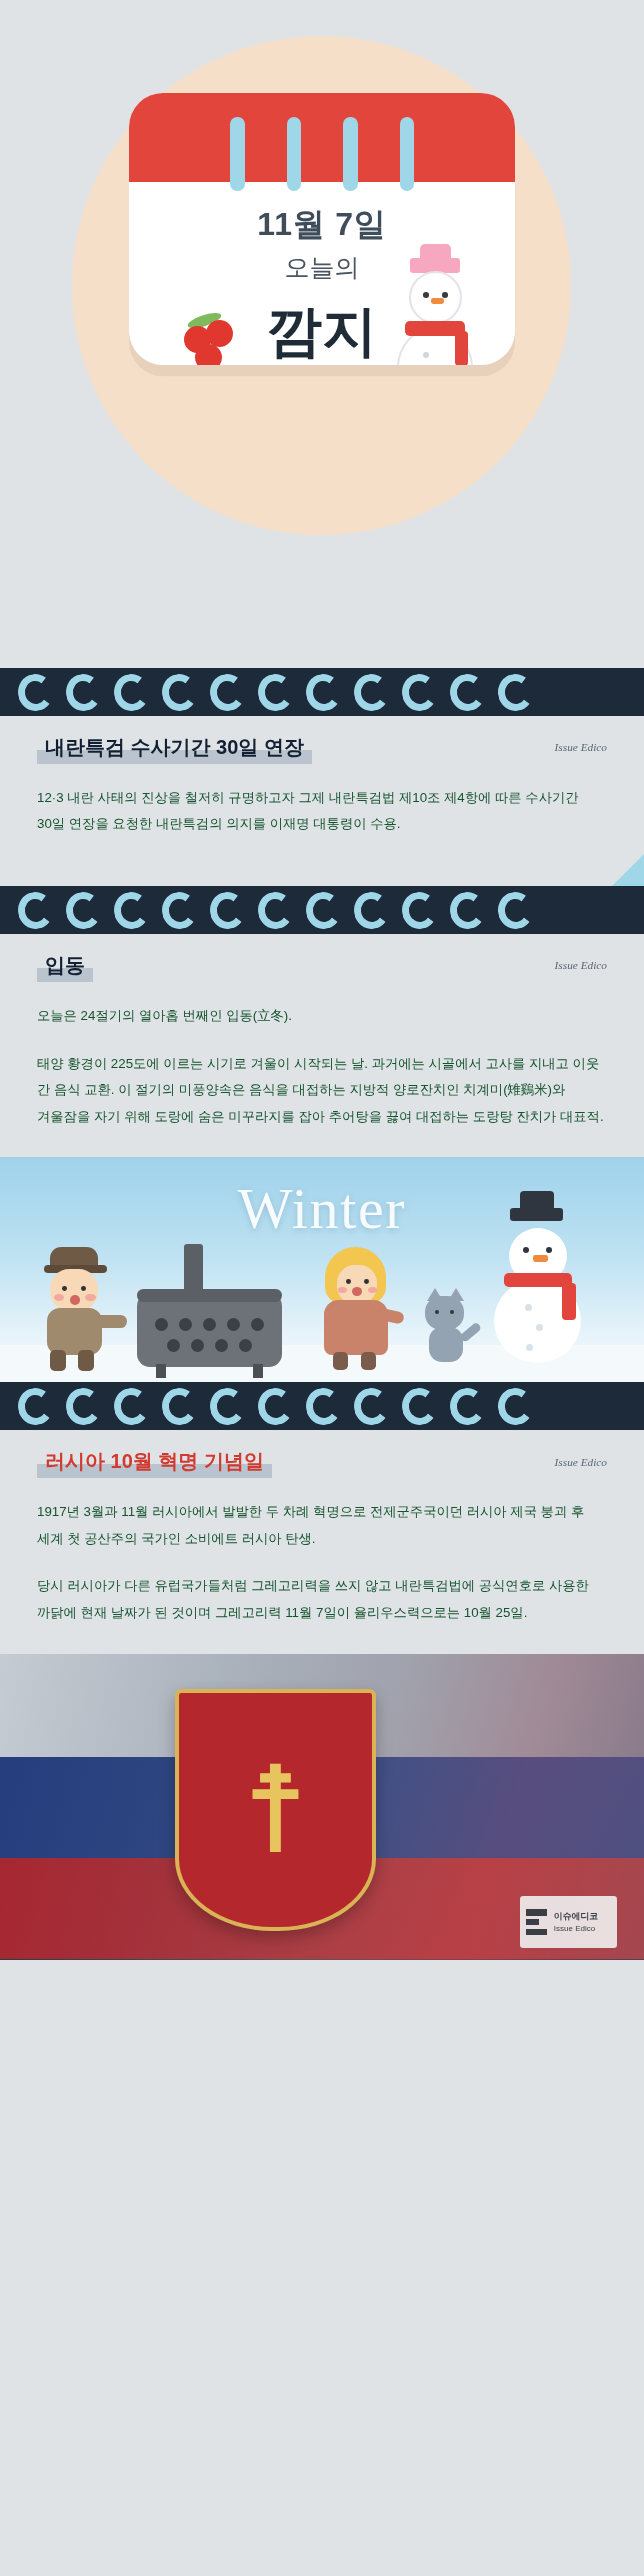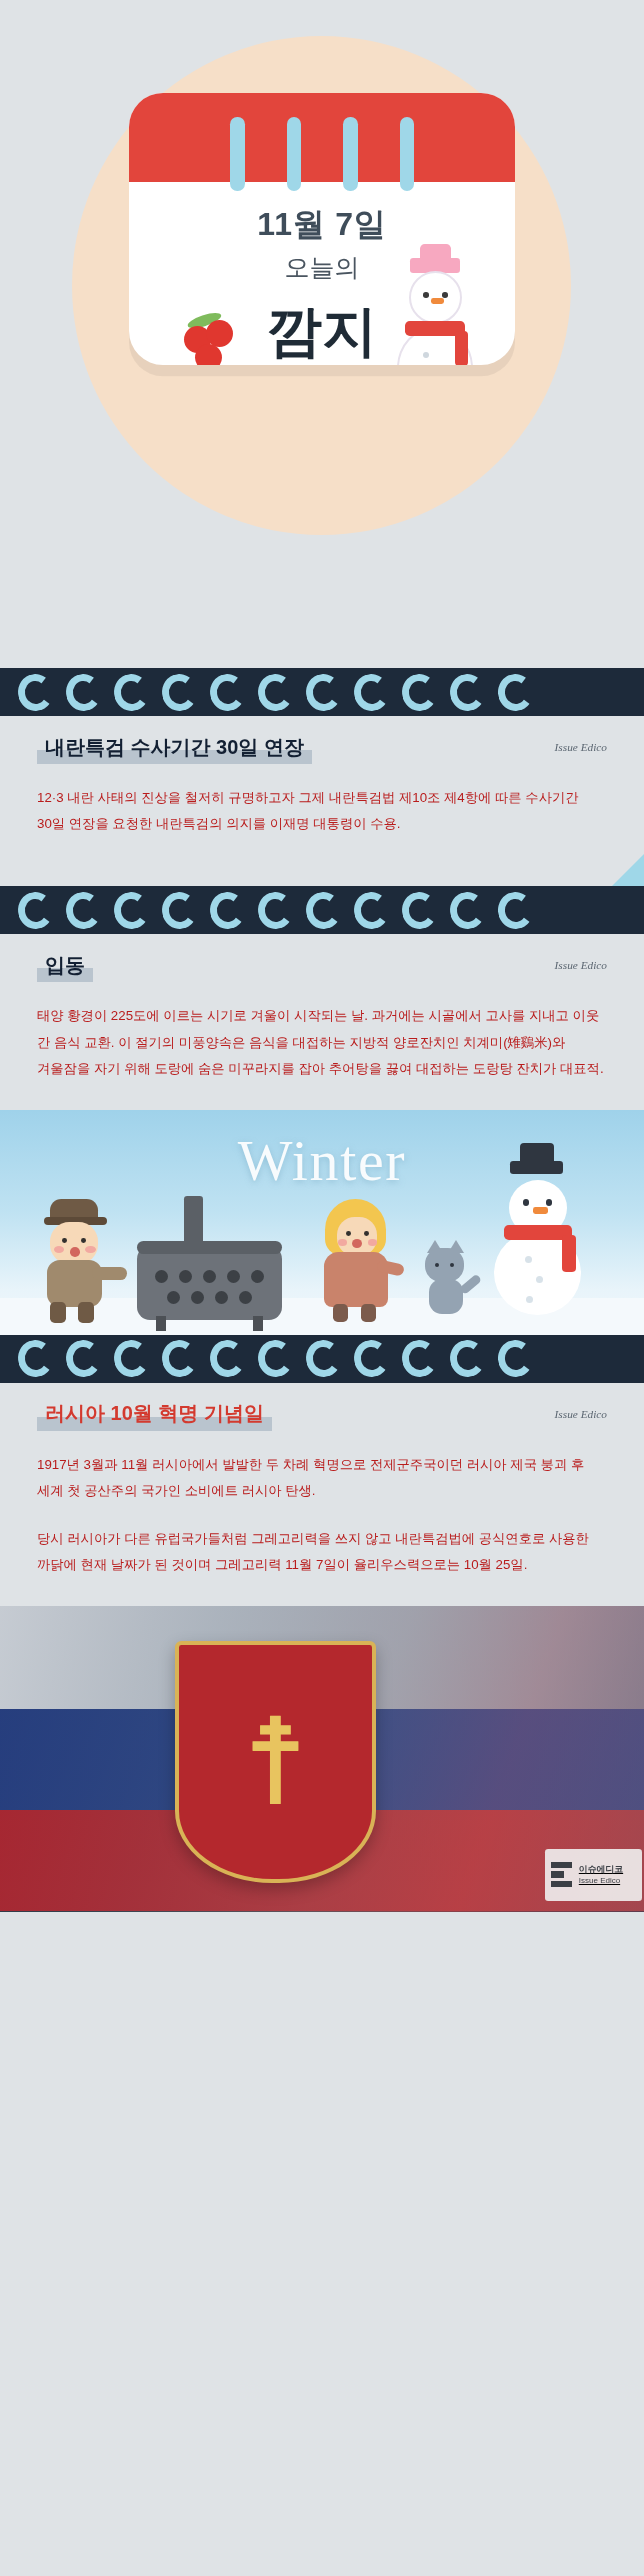--- a/index.html
+++ b/index.html
@@ -160,21 +160,21 @@
   .sec-title.red { color: #d33a2f; }
   .brand {
     font-size: 11.3px;
     font-style: italic;
     color: #5c6772;
     font-family: "Liberation Serif", serif;
   }
   .para {
     font-size: 13.3px;
     line-height: 2.0;
-    color: #b91c1c;
+    color: #14532d;
     margin-bottom: 21px;
     word-break: keep-all;
   }
   .para:last-child { margin-bottom: 0; }
 
   .fold {
     position: absolute;
     right: 0; bottom: 0;
     width: 0; height: 0;
     border-left: 32px solid transparent;
@@ -300,29 +300,28 @@
   .eagle {
     position: absolute;
     left: 50%; top: 50%;
     transform: translate(-50%, -50%);
     font-size: 121px;
     color: #e8c45f;
     line-height: 1;
   }
   .watermark {
     position: absolute;
-    right: 2px; bottom: 11.3px;
+    right: 27px; bottom: 11.3px;
     width: 97px; height: 52px;
     background: rgba(240,240,240,0.9);
     border-radius: 3.2px;
     display: flex;
     align-items: center;
     gap: 6.4px;
     padding: 4.8px 6.4px;
-    text-decoration: underline;
   }
   .wm-bars { display: flex; flex-direction: column; gap: 3.2px; }
   .wm-bar { width: 21px; height: 6.4px; background: #3b3f45; }
   .wm-bar.short { width: 13px; }
   .wm-text { font-size: 8px; color: #3b3f45; line-height: 1.4; }
   .wm-text b { display: block; font-size: 8.9px; }
 </style>
 </head>
 <body>
 
@@ -402,20 +401,21 @@
         <div class="c-shape"></div>
       <div class="c-shape"></div>
         <div class="c-shape"></div>
       <div class="c-shape"></div>
     </div>
     <div class="sec-body">
       <div class="sec-headrow">
         <div class="sec-title">입동</div>
         <div class="brand">Issue Edico</div>
       </div>
+      <p class="para">오늘은 24절기의 열아홉 번째인 입동(立冬).</p>
       <p class="para">태양 황경이 225도에 이르는 시기로 겨울이 시작되는 날. 과거에는 시골에서 고사를 지내고 이웃 간 음식 교환. 이 절기의 미풍양속은 음식을 대접하는 지방적 양로잔치인 치계미(雉鷄米)와 겨울잠을 자기 위해 도랑에 숨은 미꾸라지를 잡아 추어탕을 끓여 대접하는 도랑탕 잔치가 대표적.</p>
     </div>
   </div>
 
   <div class="winter">
     <div class="winter-word">Winter</div>
     <div class="ground"></div>
 
     <div class="fig boy">
       <div class="boy-hat"></div>

